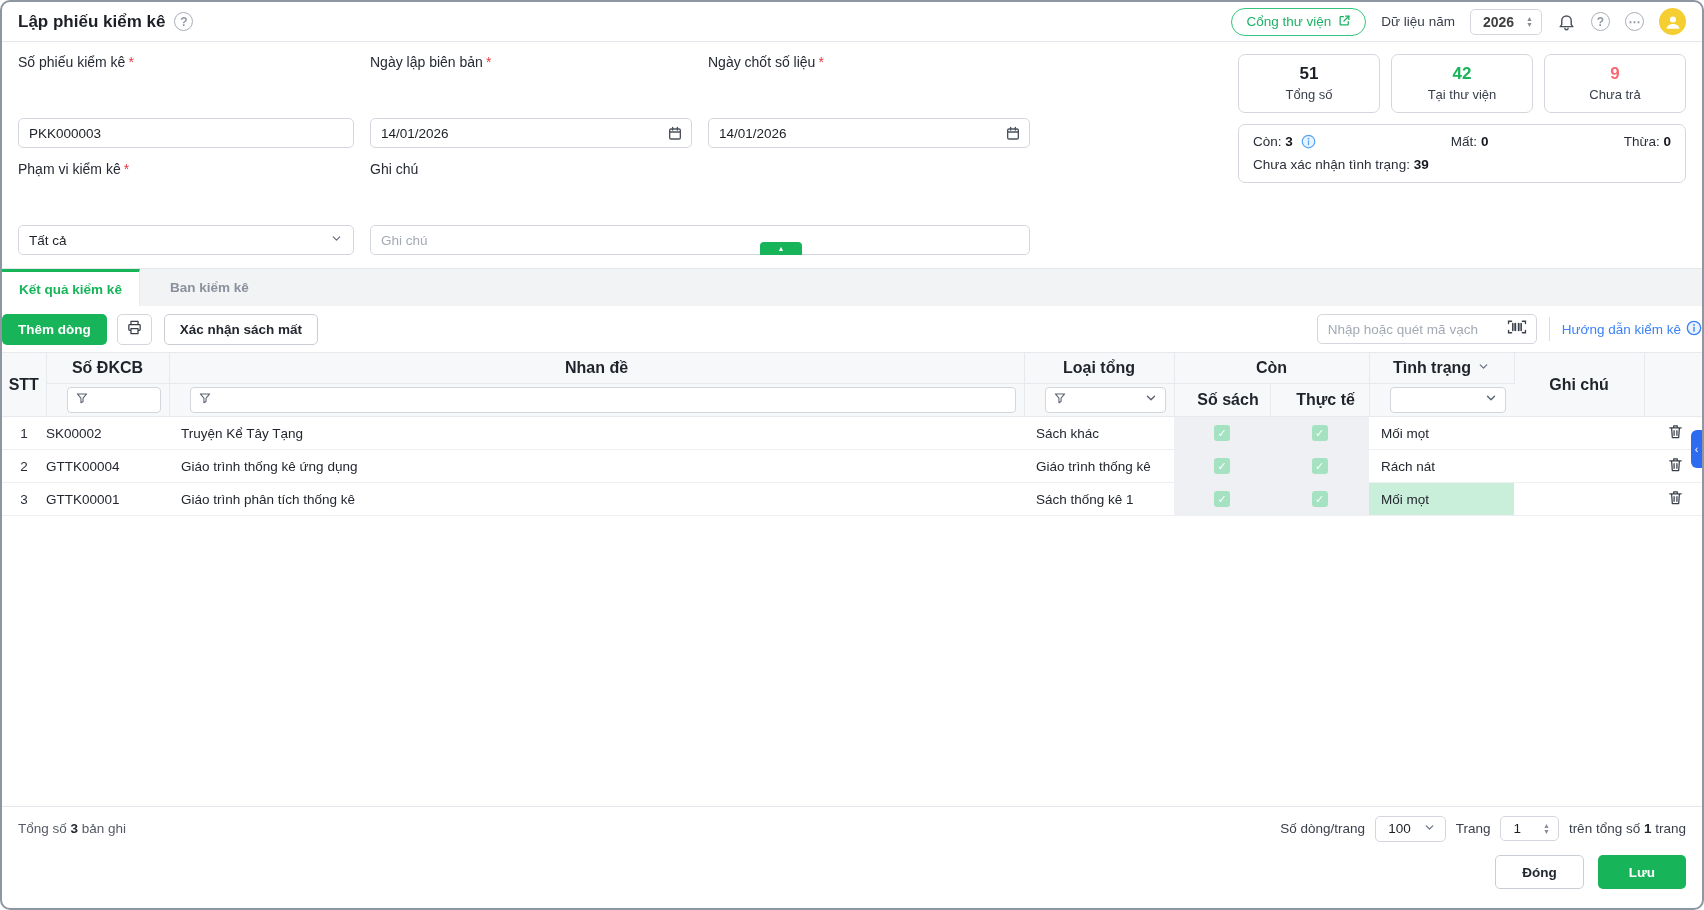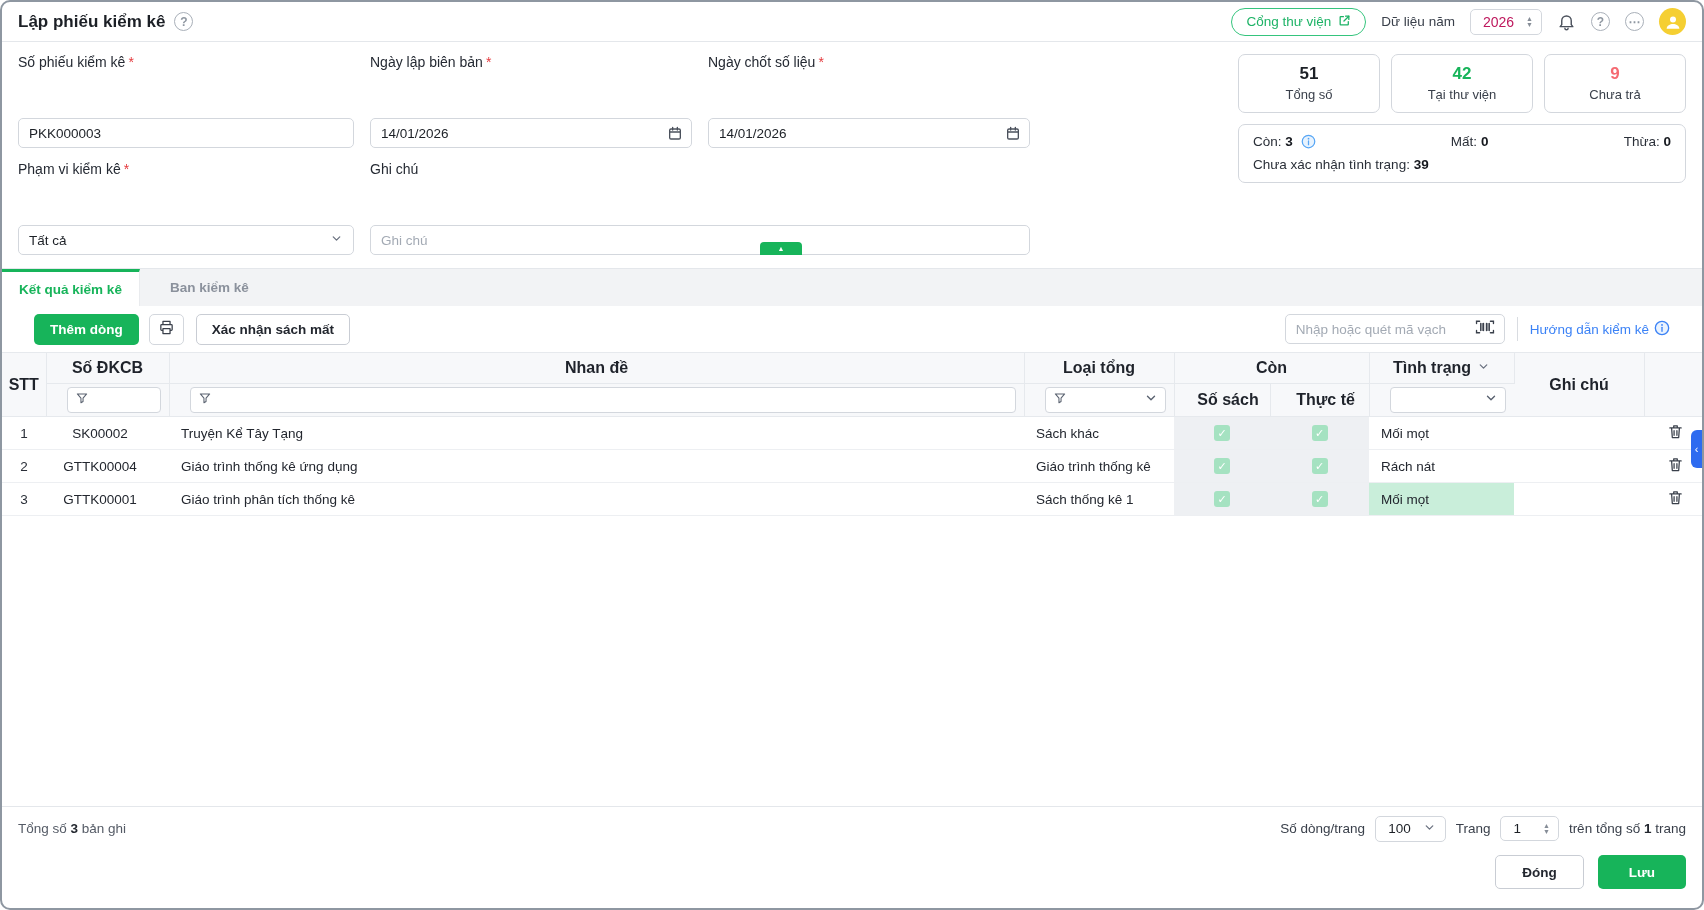--- a/index.html
+++ b/index.html
@@ -18,21 +18,21 @@
     justify-content:center; }
   .title-help{ margin-left:9px; }
   .header-right{ margin-left:auto; display:flex; align-items:center; gap:15px; }
   .portal-btn{ display:inline-flex; align-items:flex-start; gap:7px; border:1.5px solid #35c47d;
     color:#1db366; background:#fff; border-radius:17px; padding:5px 14px; font-size:13.5px;
     cursor:pointer; }
   .portal-btn svg{ width:13px; height:13px; stroke:#1db366; }
   .year-label{ font-size:13.5px; color:#3a404b; }
   .year-box{ display:flex; align-items:center; border:1px solid #d3d7dd; border-radius:5px;
     padding:4px 8px 4px 12px; gap:12px; }
-  .year-box .val{ font-size:14px; font-weight:normal; color:#be185d; }
+  .year-box .val{ font-size:14px; font-weight:bold; color:#404040; }
   .spin{ display:flex; flex-direction:column; line-height:6px; font-size:7px; color:#868d97; }
   .hdr-ico{ width:19px; height:19px; color:#4b515c; }
   .hdr-ico svg{ width:19px; height:19px; stroke:#4b515c; fill:none; }
   .avatar{ width:27px; height:27px; border-radius:50%; background:#f5cf32; display:flex;
     align-items:center; justify-content:center; }
   .avatar svg{ width:18px; height:18px; fill:#fff; }
   
   .form-wrap{ flex:0 0 172px; display:flex; padding:12px 16px 0; position:relative; }
   .form-left{ width:1012px; }
   .frow{ display:flex; gap:16px; margin-bottom:13px; }
@@ -69,21 +69,21 @@
     background:#17b45a; border-radius:4px 4px 0 0; color:#fff; font-size:7px; display:flex;
     align-items:center; justify-content:center; cursor:pointer; z-index:3; }
   
   .tabbar{ flex:0 0 38px; background:#f2f3f5; display:flex; border-top:1px solid #e4e7eb; }
   .tab{ font-size:13.5px; font-weight:bold; display:flex; align-items:center;
     justify-content:center; cursor:pointer; }
   .tab.active{ width:138px; background:#fff; color:#17b45a; border-top:3px solid #17b45a;
     border-right:1px solid #e9ebee; }
   .tab.inactive{ padding:0 30px; color:#8b919c; }
   
-  .toolbar{ flex:0 0 46px; display:flex; align-items:center; padding:0 32px; }
+  .toolbar{ flex:0 0 46px; display:flex; align-items:center; padding:0 0; }
   .btn{ font-family:"Liberation Sans",sans-serif; font-size:13.5px; font-weight:bold;
     border-radius:5px; height:31px; display:inline-flex; align-items:center;
     justify-content:center; cursor:pointer; }
   .btn-green{ background:#17b45a; color:#fff; border:none; padding:0 16px; }
   .btn-outline{ background:#fff; color:#23272f; border:1px solid #c9cdd4; padding:0 15px; }
   .icon-btn{ width:35px; height:31px; border:1px solid #d3d7dd; border-radius:5px; background:#fff;
     display:inline-flex; align-items:center; justify-content:center; margin-left:10px;
     cursor:pointer; }
   .icon-btn svg{ width:17px; height:17px; stroke:#3a404b; fill:none; }
   .tb-gap{ margin-left:12px; }
@@ -108,21 +108,21 @@
   thead th{ border-right:1px solid #e6e9ed; }
   thead th:last-child{ border-right:none; }
   .filter-box{ height:26px; margin:0 8px; background:#fff; border:1px solid #d3d7dd;
     border-radius:4px; display:flex; align-items:center; padding:0 7px; }
   .filter-box svg{ width:14px; height:14px; stroke:#5a6270; fill:none; }
   .filter-box .chevr{ margin-left:auto; }
   .hdr-status{ display:flex; align-items:center; justify-content:center; gap:6px; }
   tbody td{ height:33px; font-size:13.5px; color:#23272f; border-bottom:1px solid #edeff2;
     background:#fff; }
   td.c-stt{ text-align:center; color:#2a2f38; }
-  td.c-code{ text-align:center; padding-right:15px; }
+  td.c-code{ text-align:left; padding-right:15px; }
   td.c-title, td.c-cat, td.c-status{ text-align:left; padding-left:12px; }
   td.c-check{ background:#eef0f3; text-align:center; }
   td.c-status.hl{ background:#c9eeda; }
   td.c-del{ text-align:center; }
   .cbx{ width:16px; height:16px; border-radius:3px; background:#a5e2c1; color:#fff;
     display:inline-flex; align-items:center; justify-content:center; font-size:11px;
     cursor:pointer; }
   .trash-btn{ background:none; border:none; cursor:pointer; }
   .trash-btn svg{ width:17px; height:17px; stroke:#3a404b; fill:none; }
   .side-toggle{ position:absolute; right:0; top:428px; width:11px; height:38px;

